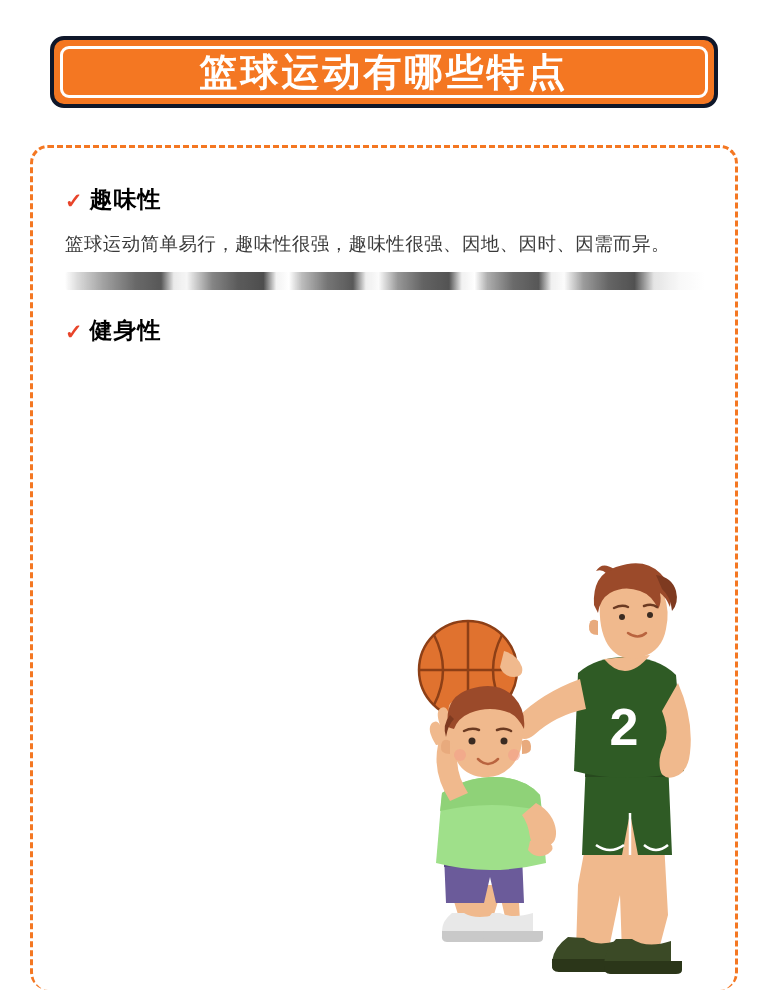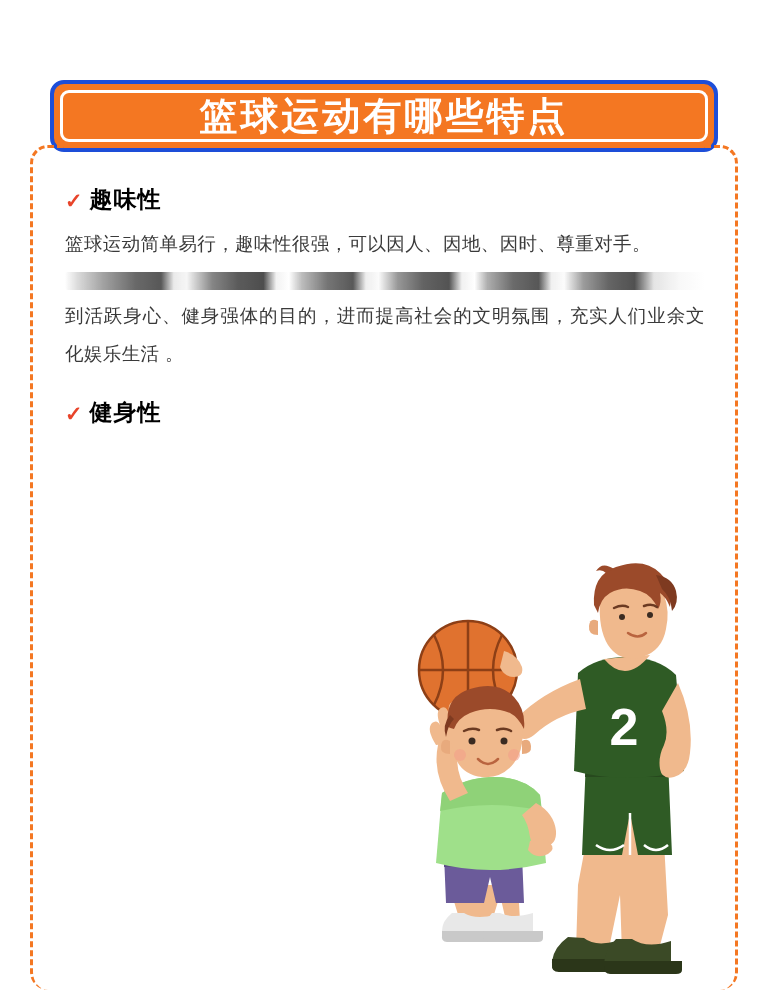--- a/index.html
+++ b/index.html
@@ -22,27 +22,26 @@
     top: 36px;
     width: 668px;
     height: 72px;
     box-sizing: border-box;
   }
   .title-banner {
     width: 100%;
     height: 100%;
     box-sizing: border-box;
     background: #f47722;
-    border: 4px solid #1d4ed8;
+    border: 4px solid #0f172a;
     border-radius: 14px;
     display: flex;
     align-items: center;
     justify-content: center;
     position: relative;
-    margin-top: 44px;
   }
   .title-inner {
     position: absolute;
     left: 6px;
     top: 6px;
     right: 6px;
     bottom: 6px;
     border: 3px solid #ffffff;
     border-radius: 9px;
     display: flex;
@@ -151,23 +150,22 @@
   </div>
 </div>
 
 <div class="content-box">
 
   <div class="section">
     <div class="section-head">
       <span class="check">✓</span>
       <span class="section-title">趣味性</span>
     </div>
-    <p class="para">篮球运动简单易行，趣味性很强，可以因人、因地、因时、尊重对手。</p>
+    <p class="para">篮球运动简单易行，趣味性很强，趣味性很强、因地、因时、因需而异。</p>
     <div class="redacted"></div>
-    <p class="para">到活跃身心、健身强体的目的，进而提高社会的文明氛围，充实人们业余文化娱乐生活 。</p>
   </div>
 
   <div class="spacer-lg"></div>
 
   <div class="section">
     <div class="section-head">
       <span class="check">✓</span>
       <span class="section-title">健身性</span>
     </div>
   </div>

